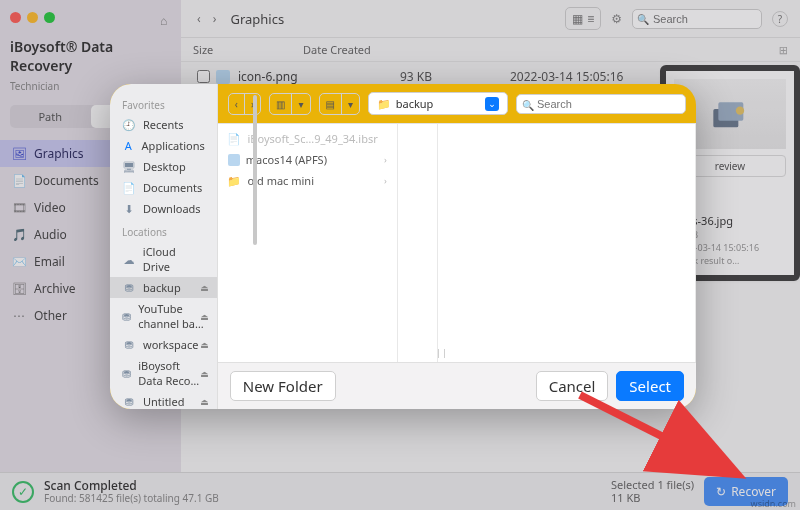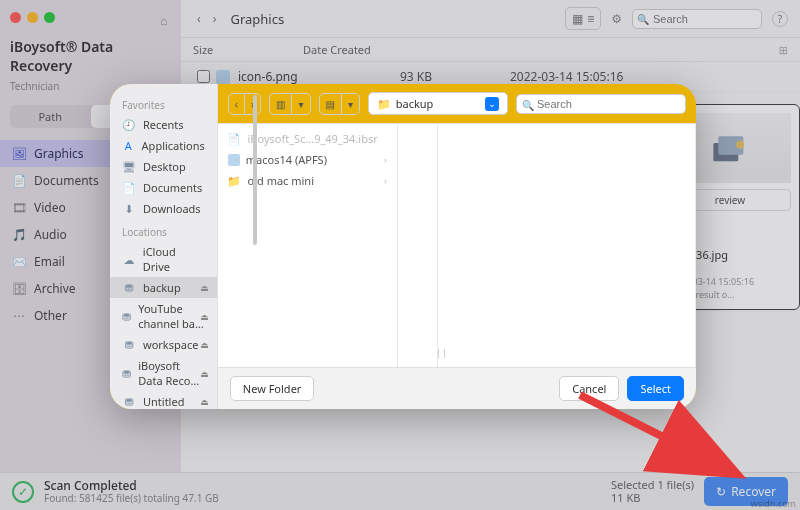--- a/index.html
+++ b/index.html
@@ -55,21 +55,21 @@
     display: flex; align-items: center; padding: 0 12px; gap: 10px;
   }
   .ok-badge { width: 22px; height: 22px; border: 2px solid #3bbf6a; border-radius: 50%; display: flex; align-items: center; justify-content: center; color: #3bbf6a; font-size: 12px; }
   .status-text { display: flex; flex-direction: column; line-height: 1.1; }
   .status-text .t { font-size: 12px; color: #333; font-weight: 500; }
   .status-text .s { font-size: 10px; color: #888; }
   .status-bar .spacer { flex: 1; }
   .sel-text { font-size: 11px; color: #666; text-align: left; line-height: 1.1; }
   .recover-btn { background: #4a90f7; color: #fff; border-radius: 5px; padding: 6px 12px; font-size: 12px; display: flex; align-items: center; gap: 5px; }
   
-  .preview-panel { position: absolute; right: 0; top: 65px; width: 140px; background: #fff; border: 1px solid #404040; border-radius: 6px; padding: 8px; font-size: 10px; color: #666; box-shadow: 0 1px 3px rgba(0,0,0,0.05); margin-top: 39px; }
+  .preview-panel { position: absolute; right: 0; top: 65px; width: 140px; background: #fff; border: 6px solid #404040; border-radius: 6px; padding: 8px; font-size: 10px; color: #666; box-shadow: 0 1px 3px rgba(0,0,0,0.05); }
   .preview-panel .thumb { width: 100%; height: 70px; background: linear-gradient(#f4f4f4,#e8e8e8); display: flex; align-items: center; justify-content: center; margin-bottom: 6px; }
   .preview-panel .thumb svg { width: 40px; height: 40px; }
   .preview-panel .pbtn { text-align: center; padding: 3px; border: 1px solid #ddd; border-radius: 4px; margin-top: 4px; font-size: 10px; color: #555; }
   .preview-panel .pname { margin-top: 36px; font-size: 11px; color: #333; }
   .preview-panel .pmeta { font-size: 9px; color: #999; }
   
   .dim { position: absolute; inset: 0; background: rgba(60,55,65,0.18); }
   
   .sheet {
     position: absolute; left: 110px; top: 84px; width: 586px; height: 325px;
@@ -99,21 +99,21 @@
   .sheet-cols { flex: 1; display: flex; background: #fff; }
   .col { border-right: 1px solid #e8e8e8; padding: 4px 0; font-size: 11px; overflow: hidden; }
   .col.c1 { width: 180px; } .col.c2 { width: 40px; } .col.c3 { flex: 1; }
   .col .row { display: flex; align-items: center; padding: 3px 10px; gap: 6px; color: #555; }
   .col .row.dim-text { color: #bbb; }
   .col .row .chev { margin-left: auto; color: #bbb; font-size: 9px; }
   .diskicon { width: 12px; height: 12px; background: #b9d6ef; border-radius: 2px; display: inline-block; }
   .foldericon { color: #6ba8e6; }
   .col-handle { position: absolute; bottom: 50px; left: 326px; color: #bbb; font-size: 9px; letter-spacing: 1px; }
   .sheet-bottom { display: flex; align-items: center; gap: 8px; padding: 8px 12px; border-top: 1px solid #e0e0e0; background: #f3f2f3; }
-  .btn { border: 1px solid #cfcfcf; background: #fff; border-radius: 5px; padding: 4px 12px; font-size: 11px; color: #333; }
+  .btn { border: 1px solid #cfcfcf; background: #fff; border-radius: 5px; padding: 4px 12px; font-size: 15px; color: #333; }
   .btn.primary { background: #0a7aff; color: #fff; border-color: #0a7aff; }
   .sheet-bottom .spacer { flex: 1; }
   
   .arrow-svg { position: absolute; right: 10px; bottom: 10px; width: 240px; height: 120px; pointer-events: none; }
   .watermark { position: absolute; right: 4px; bottom: 0px; font-size: 9px; color: rgba(0,0,0,0.35); }
   .scroll-hint { position: absolute; left: 253px; top: 95px; width: 4px; height: 150px; background: #c8c8c8; border-radius: 2px; }
 </style>
 </head>
 <body>
 

